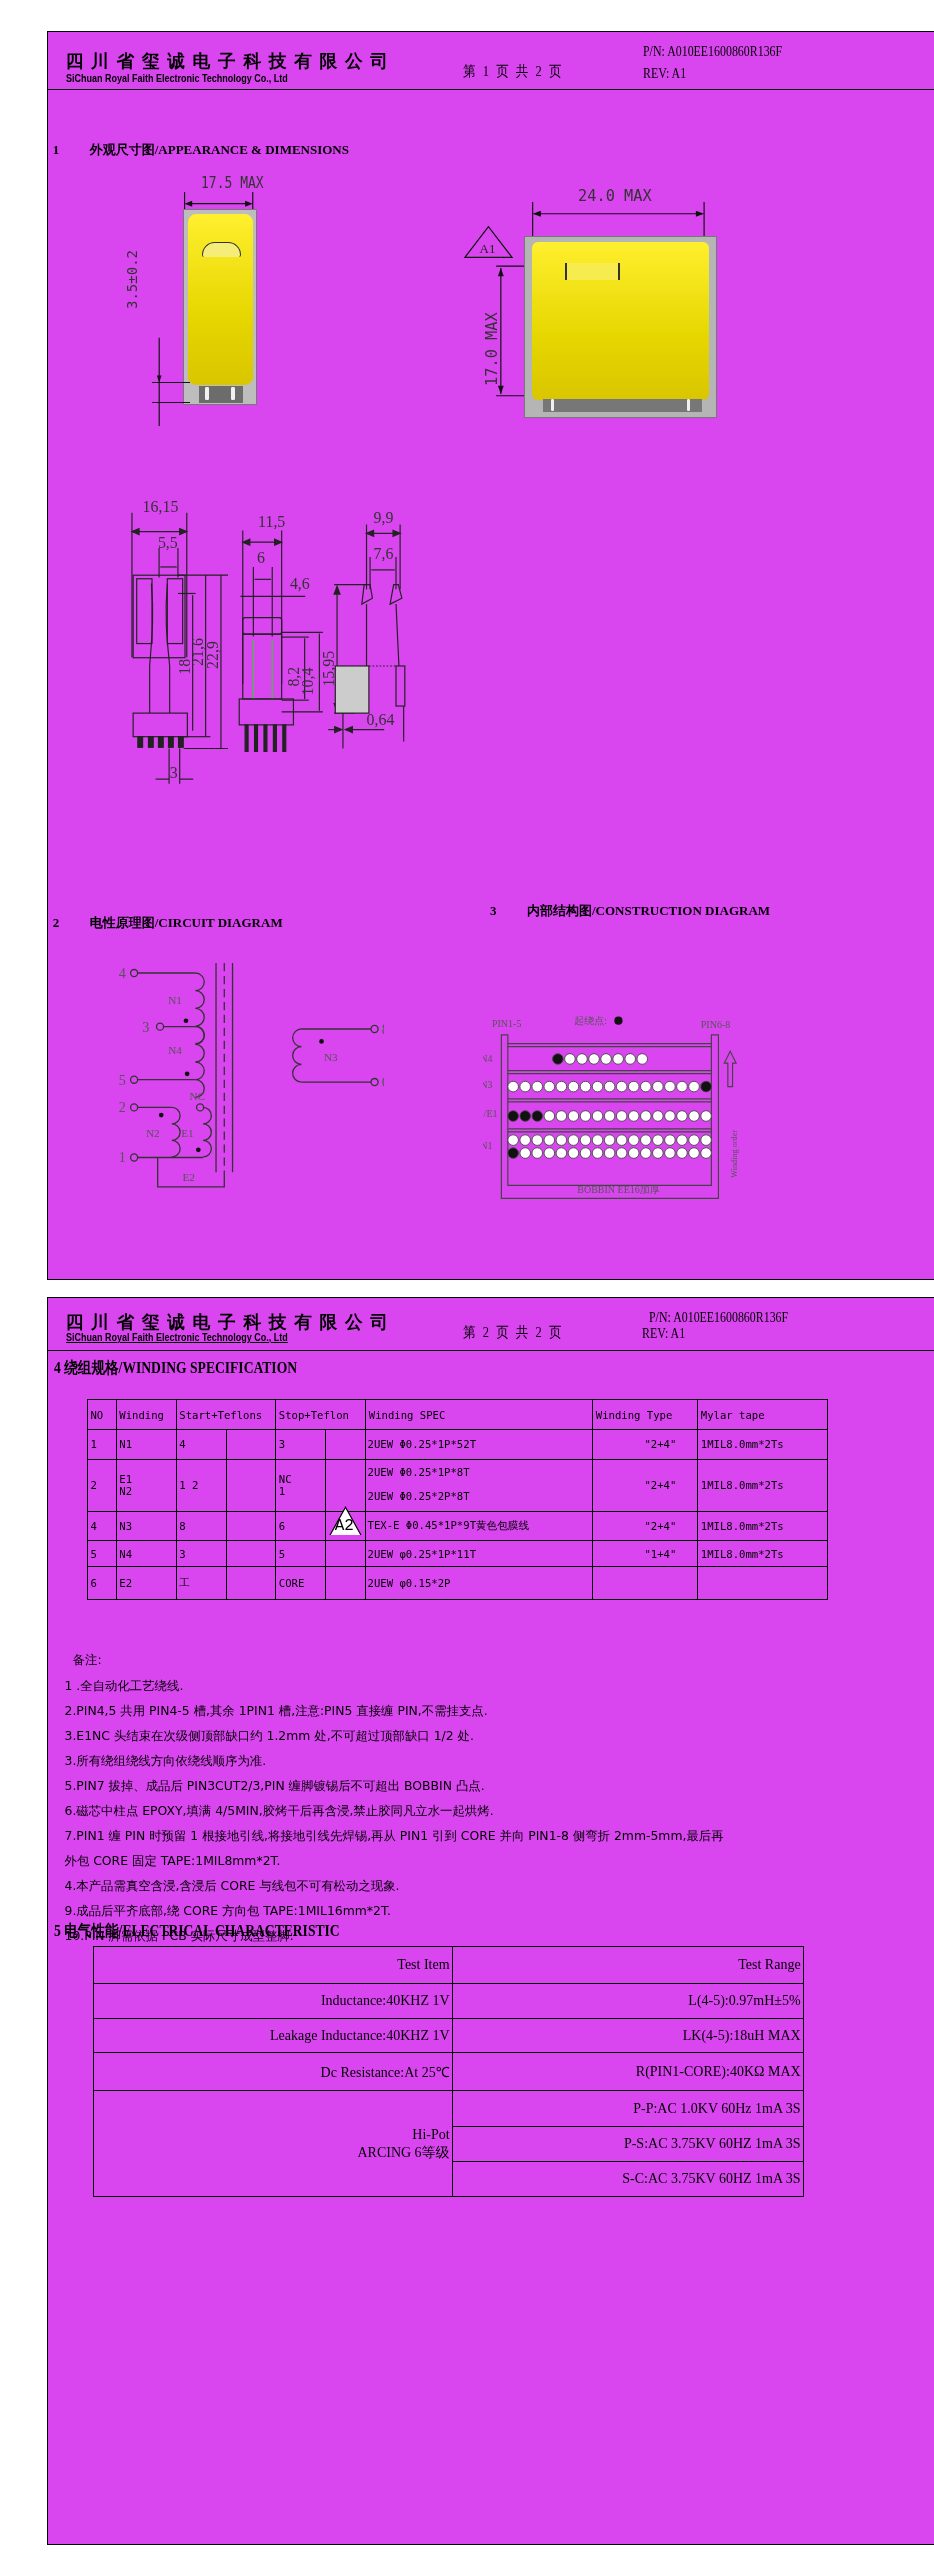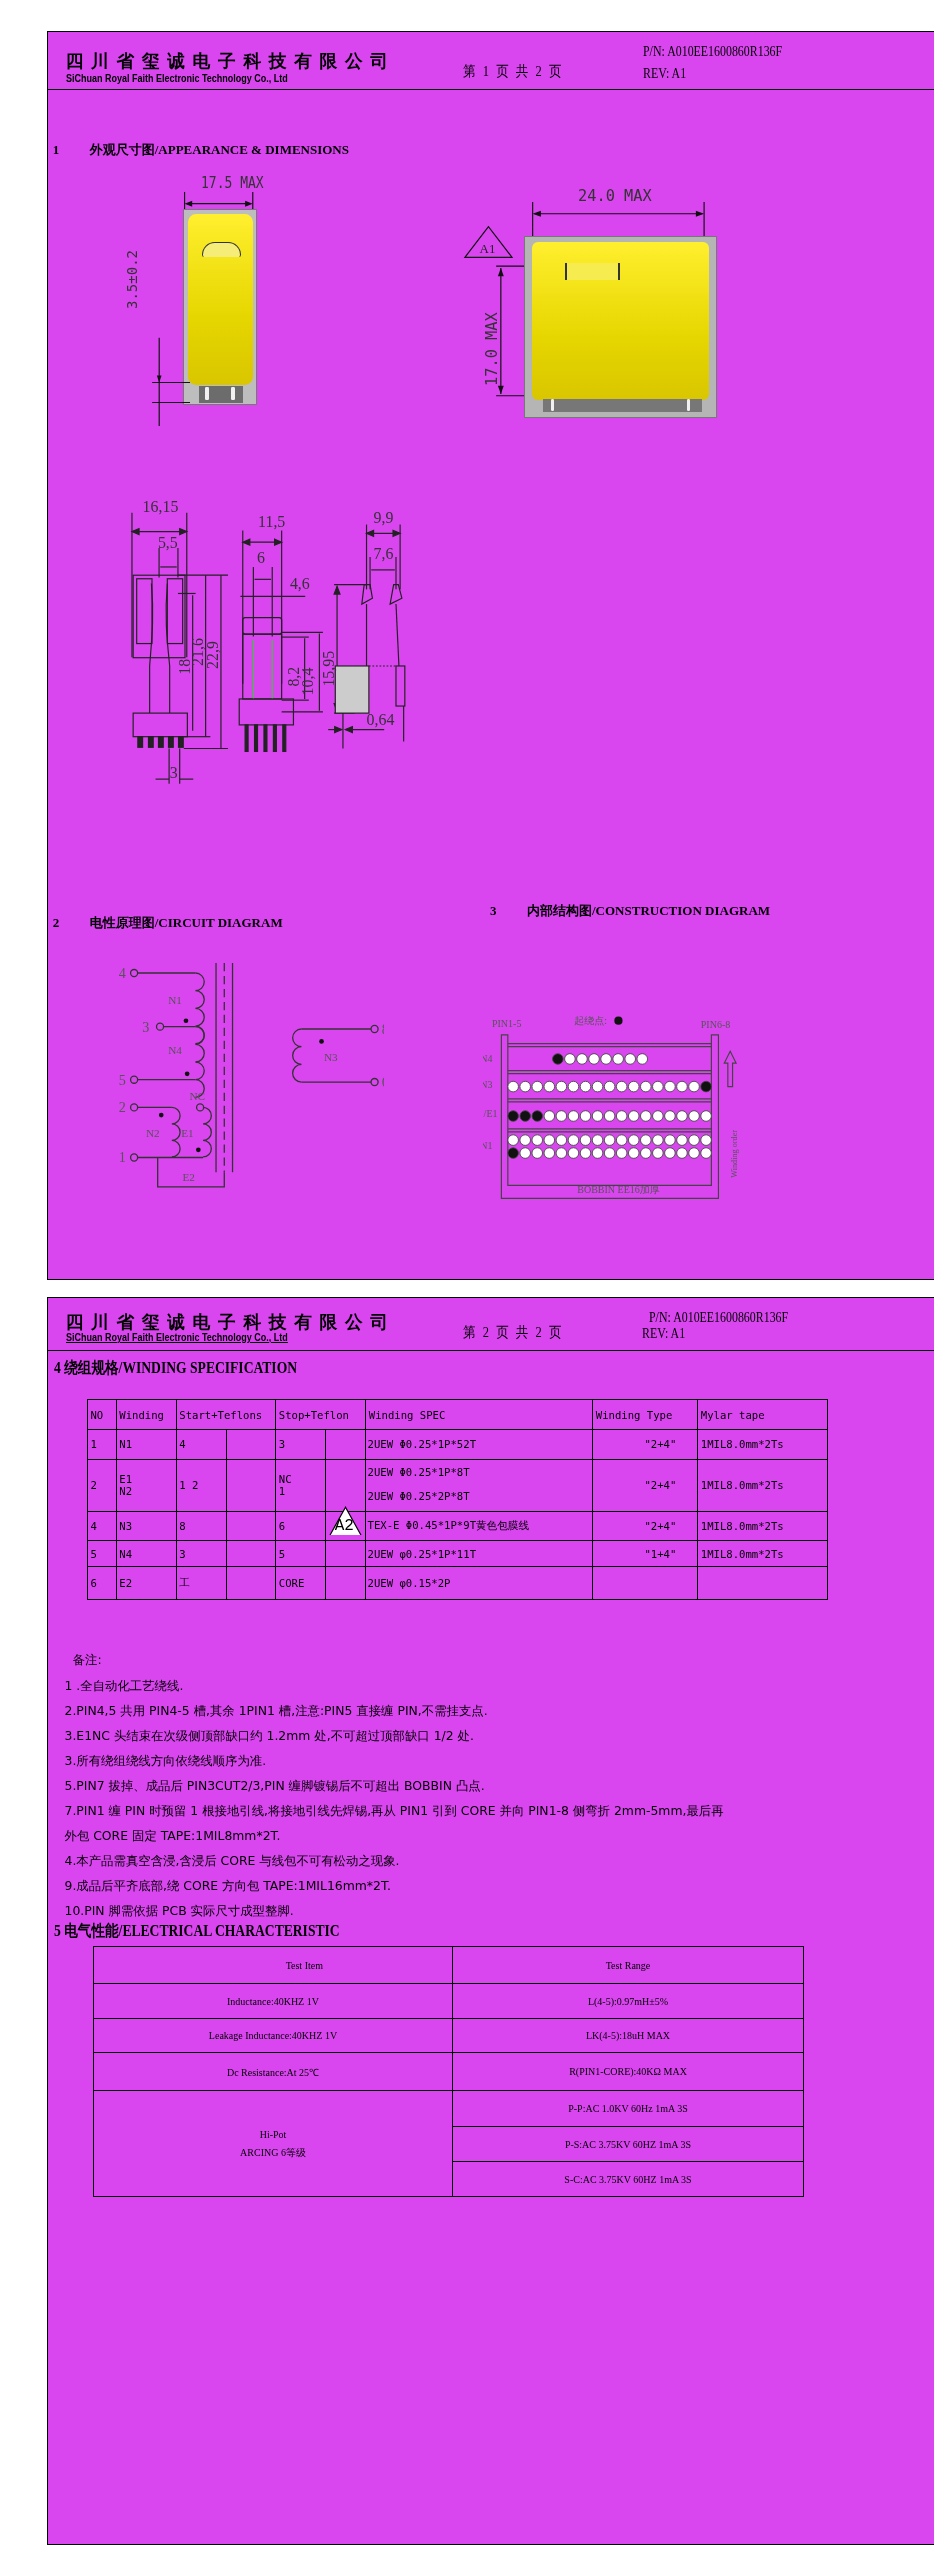--- a/index.html
+++ b/index.html
@@ -31,21 +31,21 @@
   .pins { position:absolute; background:#6c6c6c; }
   .pin { position:absolute; width:3.5px; background:#f1f1f1; border-radius:1.2px; }
   .dimtxt { position:absolute; font-family:"DejaVu Sans Mono", monospace; font-size:15.3px; color:#333; white-space:nowrap; }
   svg text { font-family:"Liberation Serif", serif; }
 
   
   table { border-collapse:collapse; position:absolute; }
   .wt td, .wt th { border:0.9px solid #000; font-family:"DejaVu Sans Mono", monospace; font-size:10.6px; font-weight:normal; text-align:left; padding:0 2.4px; }
   .wt th { height:29px; }
   .wt td.spec { text-align:left; padding-left:1.2px; }
-  .et td { border:0.9px solid #000; font-family:"Liberation Serif", serif; font-size:10px; text-align:center; padding:0 2.4px; }
+  .et td { border:0.9px solid #000; font-family:"Liberation Serif", serif; font-size:14px; text-align:right; padding:0 2.4px; }
   .notes { position:absolute; left:16.5px; top:349px; font-family:"DejaVu Sans", sans-serif; font-size:12.4px; line-height:25px; }
   .notes .remark { padding-left:8.2px; line-height:26px; }
   .note-line { white-space:nowrap; }
 </style>
 </head>
 <body>
 
 <div class="page" id="page1">
   <div class="hdr">
     <div class="co-cn">四川省玺诚电子科技有限公司</div>
@@ -511,20 +511,21 @@
   </tbody>
     </table>
 
   <div class="notes">
     <div class="remark">备注:</div>
     <div class="note-line">1 .全自动化工艺绕线.</div>
     <div class="note-line">2.PIN4,5 共用 PIN4-5 槽,其余 1PIN1 槽,注意:PIN5 直接缠 PIN,不需挂支点.</div>
     <div class="note-line">3.E1NC 头结束在次级侧顶部缺口约 1.2mm 处,不可超过顶部缺口 1/2 处.</div>
     <div class="note-line">3.所有绕组绕线方向依绕线顺序为准.</div>
     <div class="note-line">5.PIN7 拔掉、成品后 PIN3CUT2/3,PIN 缠脚镀锡后不可超出 BOBBIN 凸点.</div>
+    <div class="note-line">6.磁芯中柱点 EPOXY,填满 4/5MIN,胶烤干后再含浸,禁止胶同凡立水一起烘烤.</div>
     <div class="note-line">7.PIN1 缠 PIN 时预留 1 根接地引线,将接地引线先焊锡,再从 PIN1 引到 CORE 并向 PIN1-8 侧弯折 2mm-5mm,最后再</div>
     <div class="note-line">外包 CORE 固定 TAPE:1MIL8mm*2T.</div>
     <div class="note-line">4.本产品需真空含浸,含浸后 CORE 与线包不可有松动之现象.</div>
     <div class="note-line">9.成品后平齐底部,绕 CORE 方向包 TAPE:1MIL16mm*2T.</div>
     <div class="note-line">10.PIN 脚需依据 PCB 实际尺寸成型整脚.</div>
   </div>
 
   <div class="sec-title narrow" style="left:5.9px; top:623px; font-size:16px;">
     <span>5</span> <span class="cn">电气性能</span><span class="en">/ELECTRICAL CHARACTERISTIC</span>
   </div>

